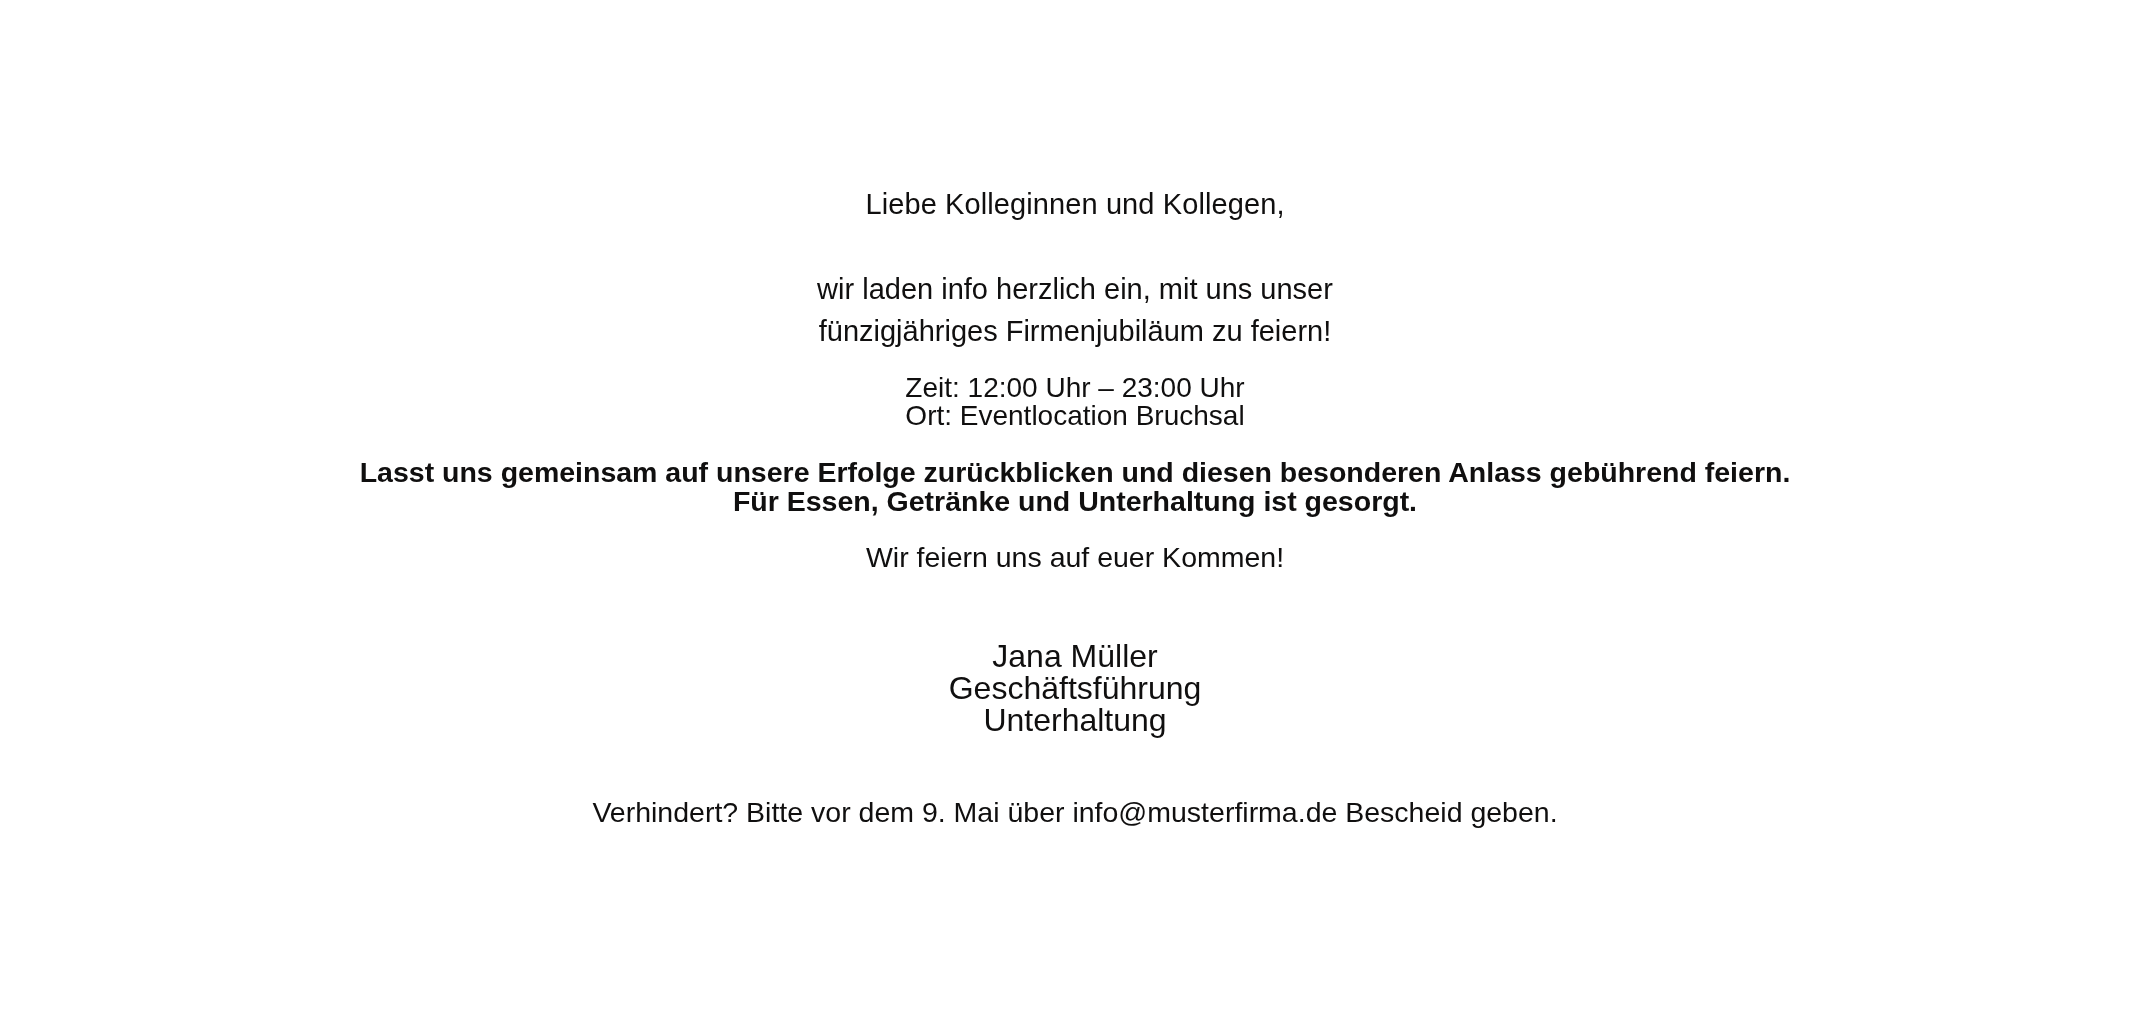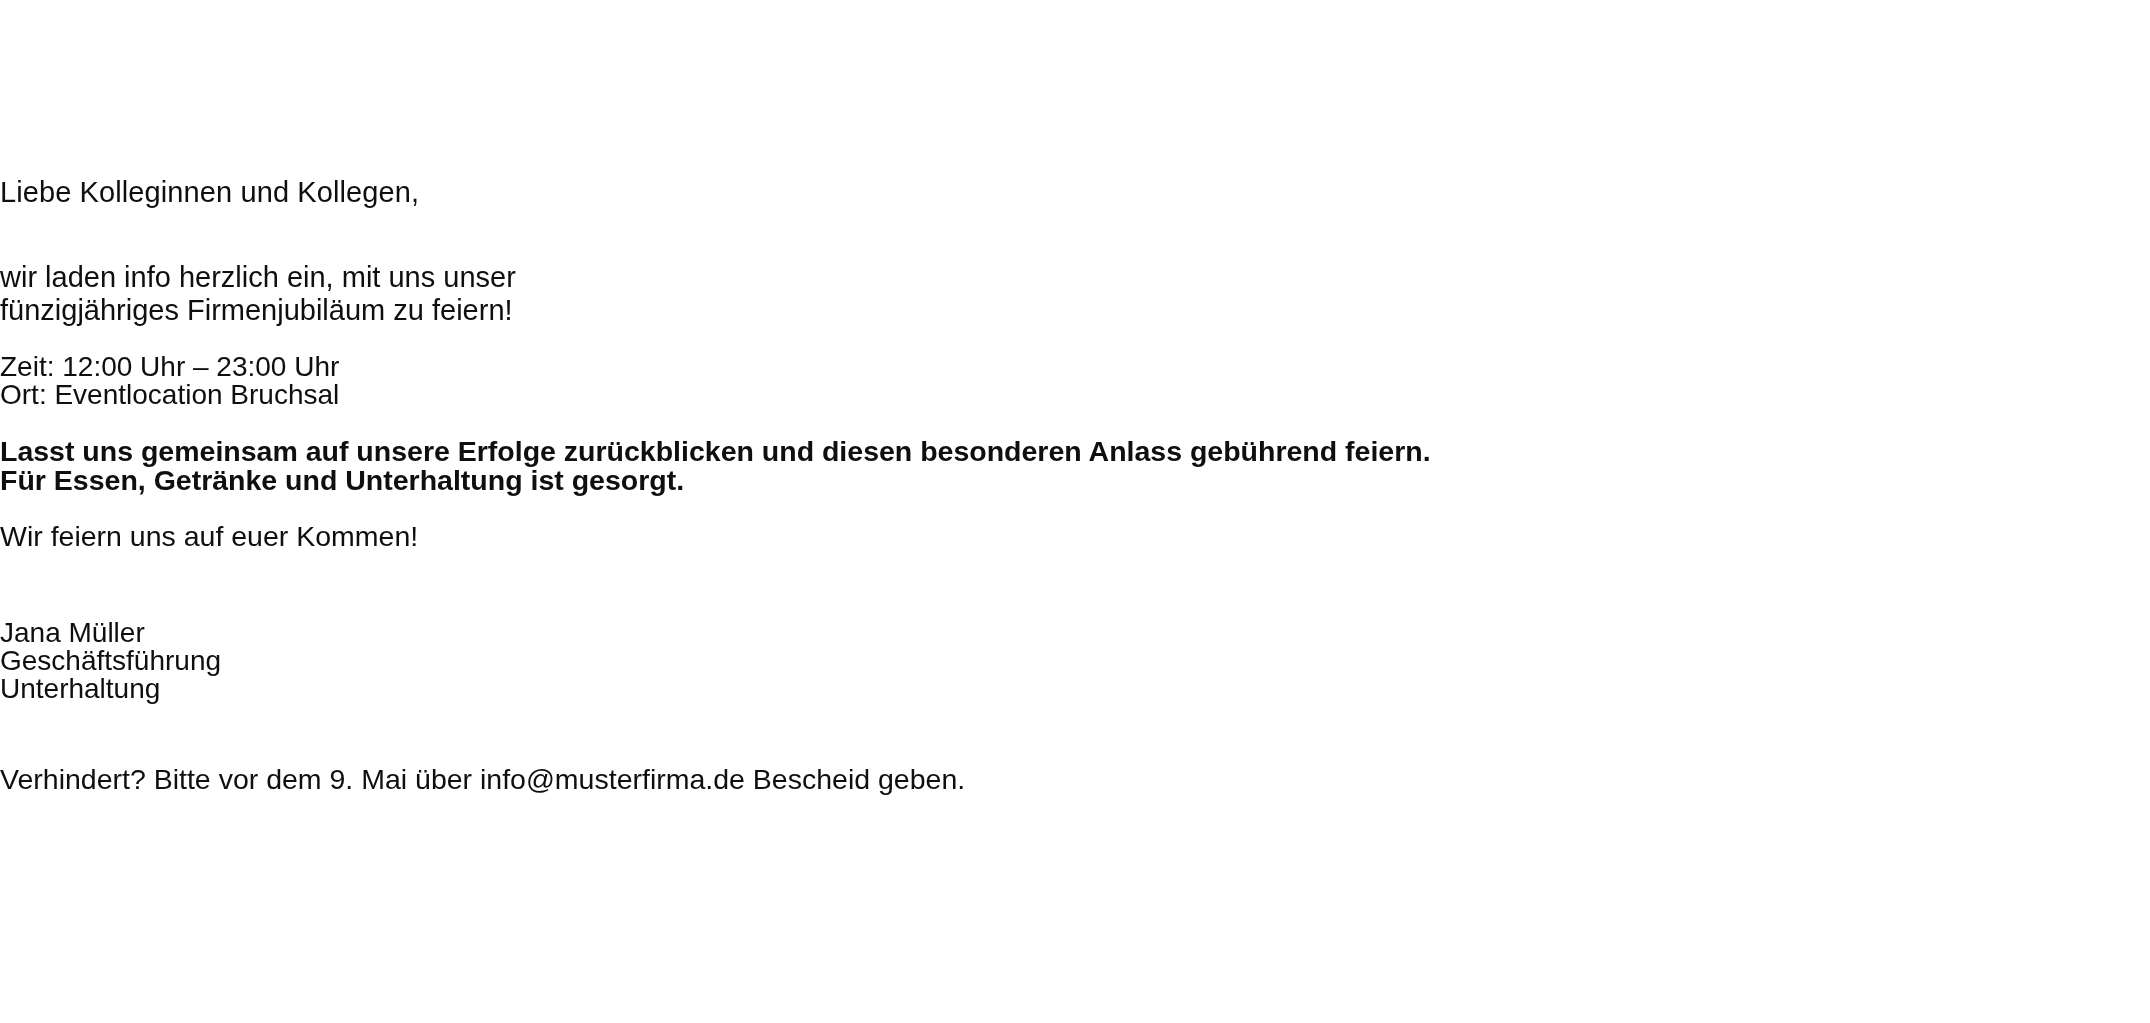--- a/index.html
+++ b/index.html
@@ -17,41 +17,42 @@
   }
   .page {
     position: relative;
     width: 2150px;
     height: 1023px;
     box-sizing: border-box;
   }
   .doc-body {
     position: absolute;
     left: 0;
-    top: 0;
+    top: 12px;
     width: 2150px;
+    text-align: center;
   }
   .line {
     line-height: 1.0;
     white-space: pre;
   }
   
   .greeting {
     font-size: 29px;
     padding-top: 178px;
     letter-spacing: 0.1px;
   }
   
   .invite {
     font-size: 29px;
     padding-top: 56px;
     line-height: 29px;
   }
   .invite .line + .line {
-    margin-top: 4px;
+    margin-top: 13px;
   }
   
   .details {
     font-size: 28px;
     padding-top: 28px;
     line-height: 28.5px;
   }
   
   .para {
     font-size: 28.5px;
@@ -59,21 +60,21 @@
     line-height: 28.5px;
     font-weight: bold;
   }
   
   .excite {
     font-size: 28.5px;
     padding-top: 28px;
   }
   
   .signature {
-    font-size: 28px;
+    font-size: 32px;
     padding-top: 68px;
     line-height: 43px;
   }
   
   .footer-note {
     font-size: 28.5px;
     padding-top: 62px;
   }
 </style>
 </head>

